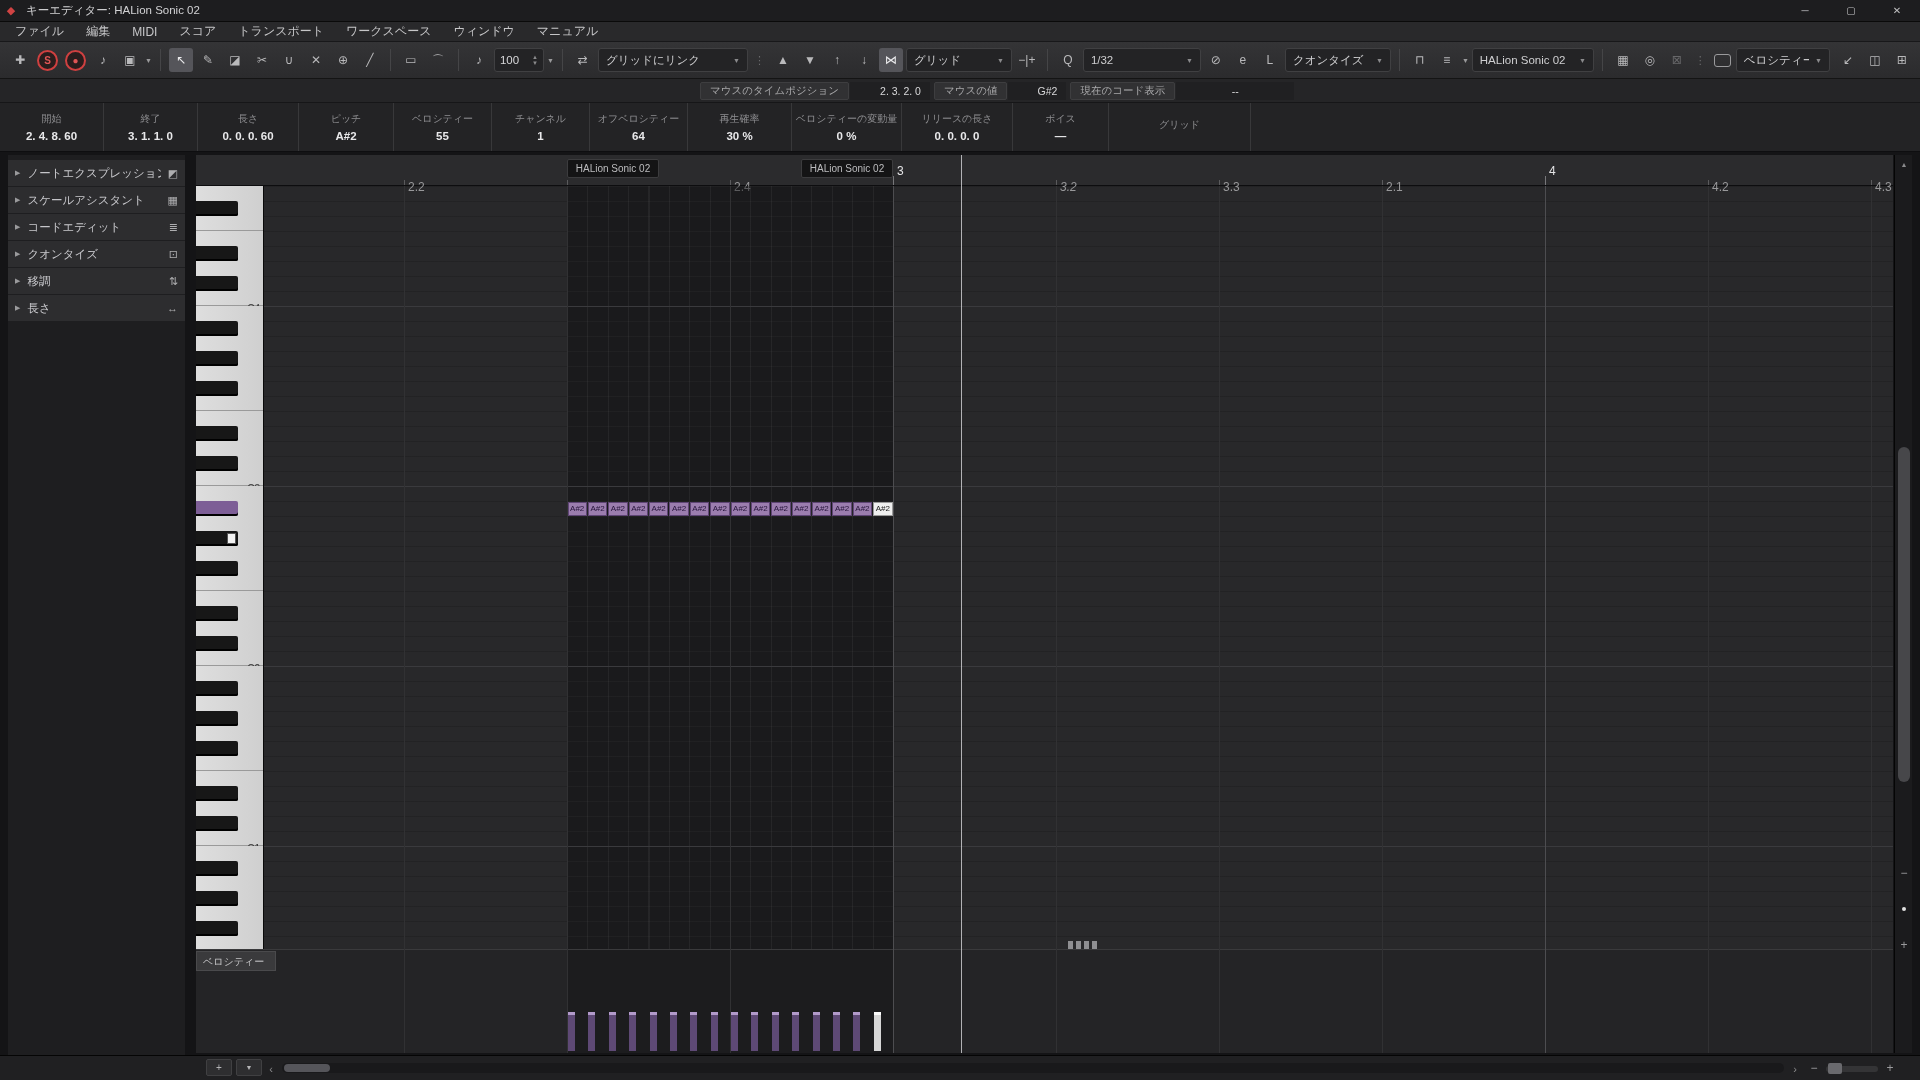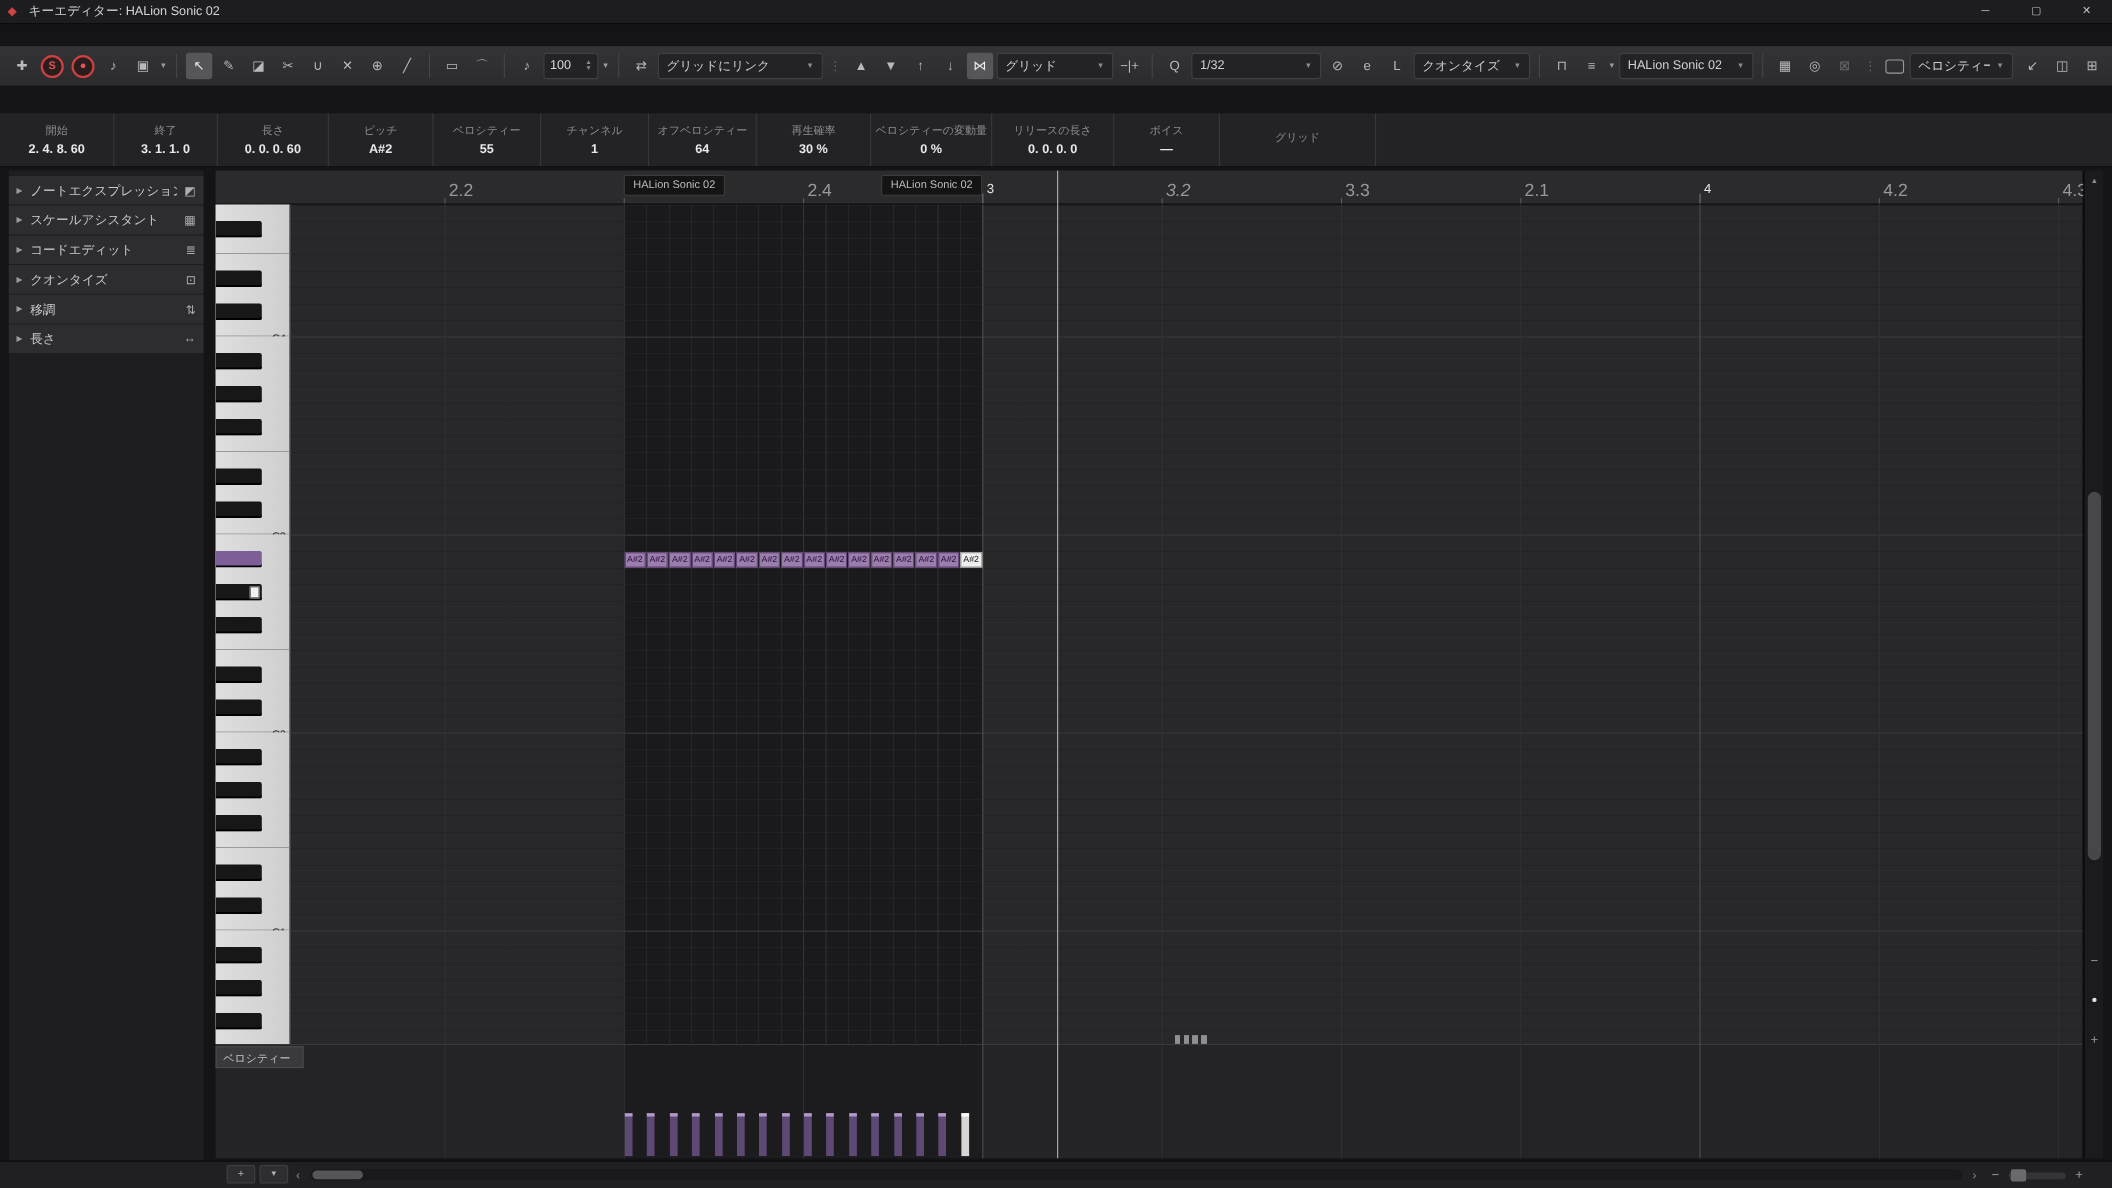--- a/index.html
+++ b/index.html
@@ -52,21 +52,21 @@
 
 
 #inspector{position:absolute;left:8px;top:155px;width:177px;height:920px;background:#1e1e20;padding-top:5px;z-index:2}
 .insp-row{height:26px;margin-bottom:1px;background:#2d2d2f;display:flex;align-items:center;padding:0 7px;gap:7px}
 .insp-arrow{font-size:7px;color:#9a9a9c}
 .insp-label{font-size:11.5px;color:#cacace;flex:1;white-space:nowrap;overflow:hidden}
 .insp-icon{font-size:11px;color:#aeaeb0}
 
 
 #ruler{position:absolute;left:196px;top:155px;width:1697px;height:31px;background:#2b2b2d;border-bottom:1px solid #0d0d0f;z-index:2}
-.rlabel{position:absolute;top:10px;font-size:16px;color:#98989a}
+.rlabel{position:absolute;top:25px;font-size:12px;color:#98989a}
 .rlabel.bar{color:#e4e4e6;font-size:12px;top:9px}
 .rtick{position:absolute;bottom:0;width:1px;height:5px;background:#5a5a5c}
 .rtick.bar{height:9px;background:#77777a}
 .part-tag{position:absolute;top:4px;height:19px;width:92px;background:#141415;border:1px solid #3c3c3e;color:#bcbcbe;font-size:10px;display:flex;align-items:center;justify-content:center;border-radius:2px;white-space:nowrap;overflow:hidden;z-index:5}
 
 
 #gridbg{position:absolute;left:264px;top:186px;width:1629px;height:763px;background:#28282a;z-index:1}
 #rowlines{position:absolute;left:264px;top:186px;width:1629px;height:763px;z-index:1;pointer-events:none;
  background:repeating-linear-gradient(180deg,rgba(0,0,0,.14) 0 1px,transparent 1px 15px)}
 #gridlayer{position:absolute;left:0;top:0;width:1920px;height:1080px;z-index:4;pointer-events:none}
@@ -129,20 +129,30 @@
   <div id="titlebar">
     <span id="app-icon">◆</span>
     <span id="title-text">キーエディター: HALion Sonic 02</span>
     <div id="win-controls">
       <div class="win-btn">─</div>
       <div class="win-btn">▢</div>
       <div class="win-btn">✕</div>
     </div>
   </div>
 
+  <div id="menubar">
+      <div class="menu-item">ファイル</div>
+      <div class="menu-item">編集</div>
+      <div class="menu-item">MIDI</div>
+      <div class="menu-item">スコア</div>
+      <div class="menu-item">トランスポート</div>
+      <div class="menu-item">ワークスペース</div>
+      <div class="menu-item">ウィンドウ</div>
+      <div class="menu-item">マニュアル</div>
+    </div>
 
   <div id="toolbar">
       <div class="tb-icon">✚</div>
       <div class="tb-round">S</div>
       <div class="tb-round">●</div>
       <div class="tb-icon">♪</div>
       <div class="tb-icon">▣</div>
       <div class="tb-arrow">▼</div>
       <div class="tb-sep"></div>
       <div class="tb-icon active">↖</div>
@@ -213,20 +223,34 @@
       <div class="tb-dd" style="width: 94px;">
         <span class="dd-label">ベロシティー</span>
         <span class="dd-arrow">▼</span>
       </div>
       <div class="tb-spacer"></div>
       <div class="tb-icon">↙</div>
       <div class="tb-icon">◫</div>
       <div class="tb-icon">⊞</div>
     </div>
 
+  <div id="statusbar">
+    <div class="sb-pair">
+      <span class="sb-label">マウスのタイムポジション</span>
+      <span class="sb-value" id="sb-time-value">2. 3. 2. 0</span>
+    </div>
+    <div class="sb-pair">
+      <span class="sb-label">マウスの値</span>
+      <span class="sb-value" id="sb-note-value">G#2</span>
+    </div>
+    <div class="sb-pair">
+      <span class="sb-label">現在のコード表示</span>
+      <span class="sb-value" id="sb-chord-value">--</span>
+    </div>
+  </div>
 
   <div id="infoline">
       <div class="if-field" style="width: 104px;">
         <span class="if-label">開始</span>
         <span class="if-value">2. 4. 8. 60</span>
       </div>
       <div class="if-field" style="width: 94px;">
         <span class="if-label">終了</span>
         <span class="if-value">3. 1. 1. 0</span>
       </div>

